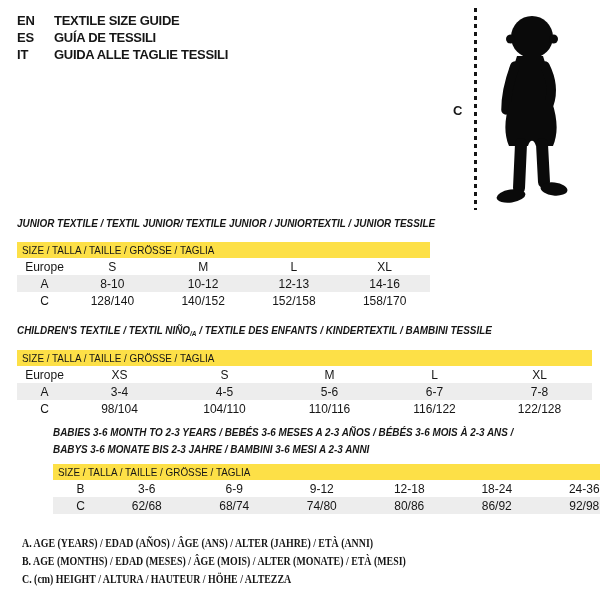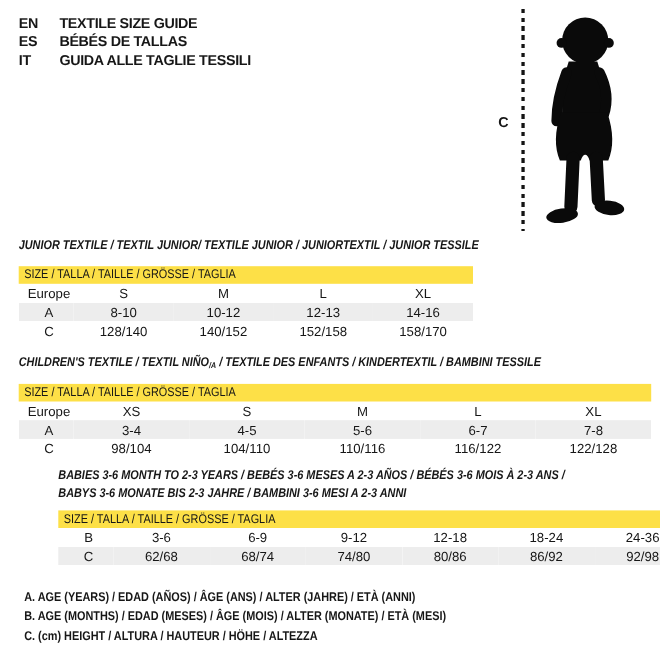--- a/index.html
+++ b/index.html
@@ -46,36 +46,36 @@
   #sec-junior .size-bar { margin-top: 12px; }
   #sec-children .size-bar { margin-top: 10px; }
   #sec-babies .size-bar { margin-top: 8px; }
 
   table { width: 100%; border-collapse: collapse; table-layout: fixed; font-size: 12px; }
   td { height: 17px; text-align: center; padding: 0; white-space: nowrap; overflow: hidden; }
   td:first-child { text-align: center; padding-left: 5px; width: 50px; }
   tr.shaded { background: #ededed; }
 
   
-  .notes { position: absolute; left: 22px; top: 534px; font-weight: 700; font-size: 11.5px; line-height: 18px; }
+  .notes { position: absolute; left: 22px; top: 534px; font-weight: 700; font-size: 11.5px; line-height: 18px; font-family: Liberation Serif, serif; }
   .note-line { white-space: nowrap; }
 </style>
 </head>
 <body>
 
 <div id="canvas">
 
   <div class="lang">
     <div class="lang-row">
       <span class="lang-code">EN</span>
       <span class="lang-title">TEXTILE SIZE GUIDE</span>
     </div>
     <div class="lang-row">
       <span class="lang-code">ES</span>
-      <span class="lang-title">BÉBÉS DE TALLAS</span>
+      <span class="lang-title">GUÍA DE TESSILI</span>
     </div>
     <div class="lang-row">
       <span class="lang-code">IT</span>
       <span class="lang-title">GUIDA ALLE TAGLIE TESSILI</span>
     </div>
   </div>
 
   <div class="fig">
     <span class="c-label">C</span>
     <div class="dash"></div>

